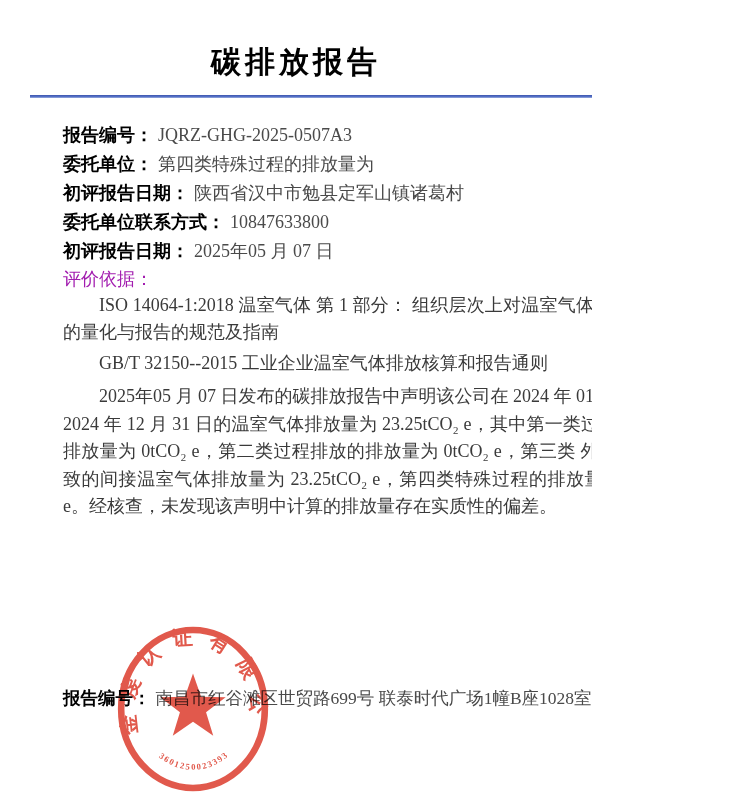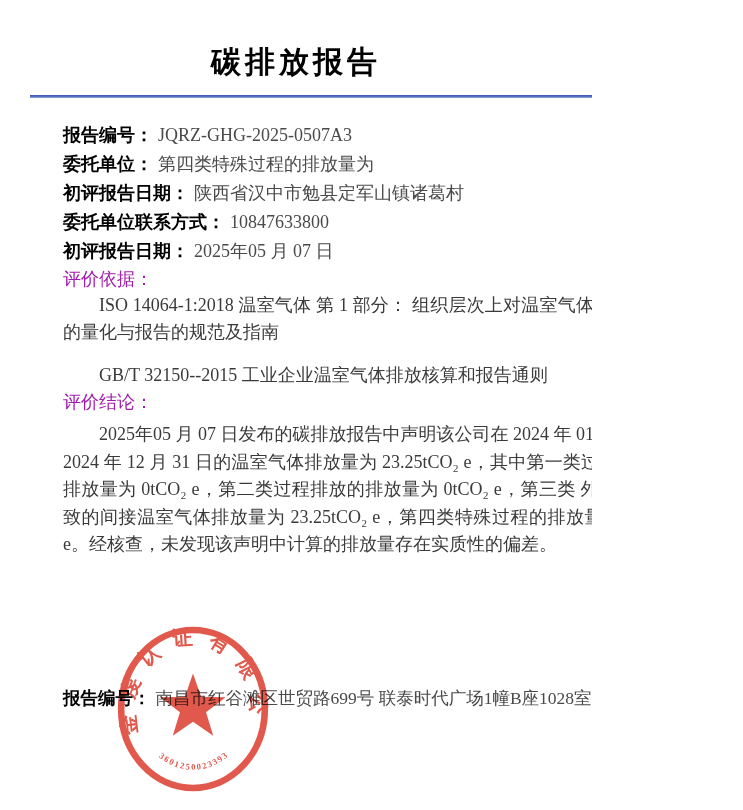--- a/index.html
+++ b/index.html
@@ -62,21 +62,21 @@
     color: #a21caf;
   }
   .basis-item {
     margin: 0;
     text-indent: 2em;
     text-align: justify;
     line-height: 27px;
     color: #3a3a3a;
   }
   .basis-item + .basis-item {
-    margin-top: 16px;
+    margin-top: 4px;
   }
   .conclusion-paragraph {
     margin: 6px 13px 0 0;
     text-indent: 2em;
     text-align: justify;
     line-height: 27.5px;
     color: #3a3a3a;
   }
   .footer {
     position: absolute;
@@ -122,21 +122,20 @@
       <span class="label">委托单位联系方式：</span><span class="value">10847633800</span>
     </div>
     <div class="field">
       <span class="label">初评报告日期：</span><span class="value">2025年05 月 07 日</span>
     </div>
 
     <div class="section-heading">评价依据：</div>
     <p class="basis-item">ISO 14064-1:2018 温室气体 第 1 部分： 组织层次上对温室气体排放和清除的量化与报告的规范及指南</p>
     <p class="basis-item">GB/T 32150--2015 工业企业温室气体排放核算和报告通则</p>
 
-    <div class="section-heading">评价结论：</div>
     <p class="conclusion-paragraph">2025年05 月 07 日发布的碳排放报告中声明该公司在 2024 年 01 月 01 日 - 2024 年 12 月 31 日的温室气体排放量为 23.25tCO₂ e，其中第一类过程排放的排放量为 0tCO₂ e，第二类过程排放的排放量为 0tCO₂ e，第三类 外购能源导致的间接温室气体排放量为 23.25tCO₂ e，第四类特殊过程的排放量为 0tCO₂ e。经核查，未发现该声明中计算的排放量存在实质性的偏差。</p>
 
   </div>
 
   <div class="footer">
     <div class="field">
       <span class="label">报告编号：</span><span class="value">南昌市红谷滩区世贸路699号 联泰时代广场1幢B座1028室</span>
     </div>
   </div>
 

